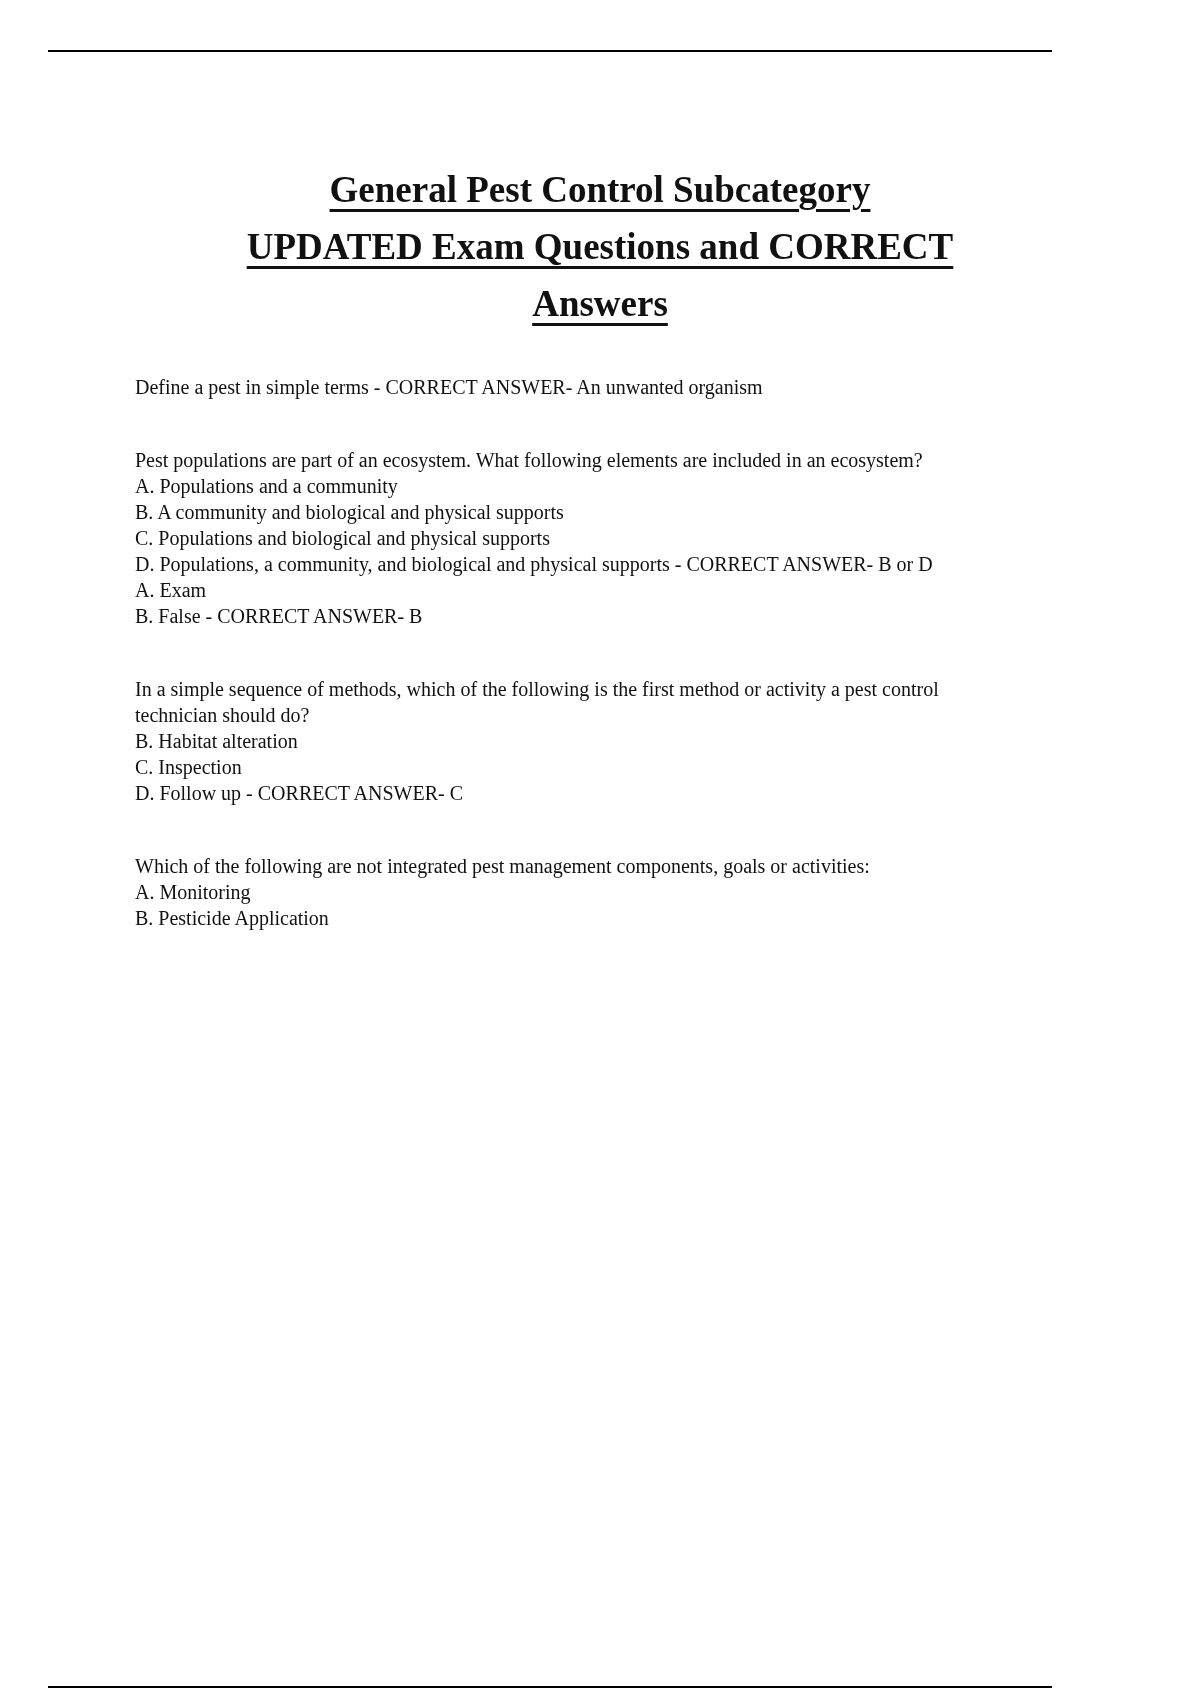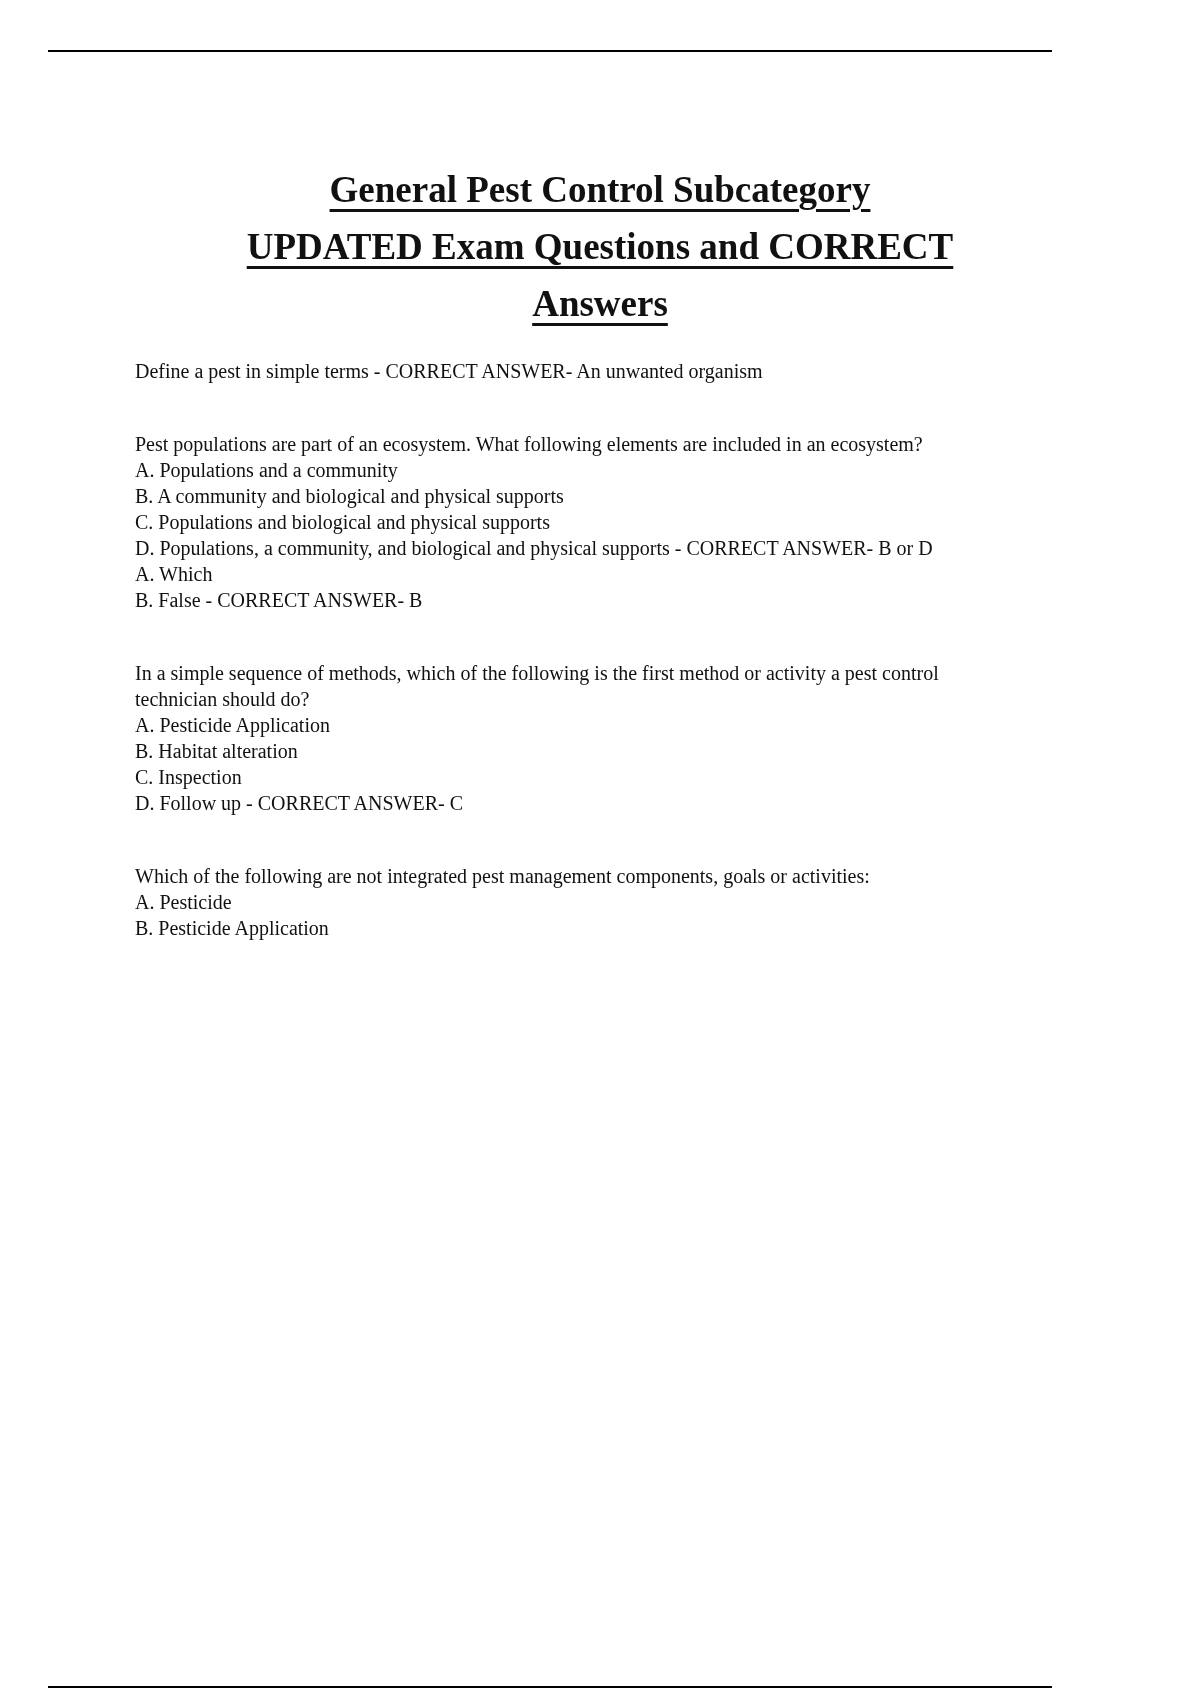--- a/index.html
+++ b/index.html
@@ -53,21 +53,21 @@
     line-height: 26px;
   }
   .body-col p {
     margin: 0;
     padding: 0;
   }
   .body-col p.q {
     margin-top: 47px;
   }
   .body-col p.q.first {
-    margin-top: 0;
+    margin-top: 16px;
   }
   .body-col p.opt {
   }
 </style>
 </head>
 <body>
 
 <div class="page">
 
   <div class="rule top"></div>
@@ -80,29 +80,28 @@
 
   <div class="body-col">
     <p class="q first">Define a pest in simple terms - CORRECT ANSWER- An unwanted organism</p>
 
     <p class="q">Pest populations are part of an ecosystem. What following elements are included in an ecosystem?</p>
     <p class="opt">A. Populations and a community</p>
     <p class="opt">B. A community and biological and physical supports</p>
     <p class="opt">C. Populations and biological and physical supports</p>
     <p class="opt">D. Populations, a community, and biological and physical supports - CORRECT ANSWER- B or D</p>
 
-    <p class="opt">A. Which</p>
+    <p class="opt">A. Exam</p>
     <p class="opt">B. False - CORRECT ANSWER- B</p>
 
     <p class="q">In a simple sequence of methods, which of the following is the first method or activity a pest control technician should do?</p>
-    <p class="opt">A. Pesticide Application</p>
     <p class="opt">B. Habitat alteration</p>
     <p class="opt">C. Inspection</p>
     <p class="opt">D. Follow up - CORRECT ANSWER- C</p>
 
     <p class="q">Which of the following are not integrated pest management components, goals or activities:</p>
-    <p class="opt">A. Pesticide</p>
+    <p class="opt">A. Monitoring</p>
     <p class="opt">B. Pesticide Application</p>
   </div>
 
   <div class="rule bottom"></div>
 
 </div>
 
 </body></html>

